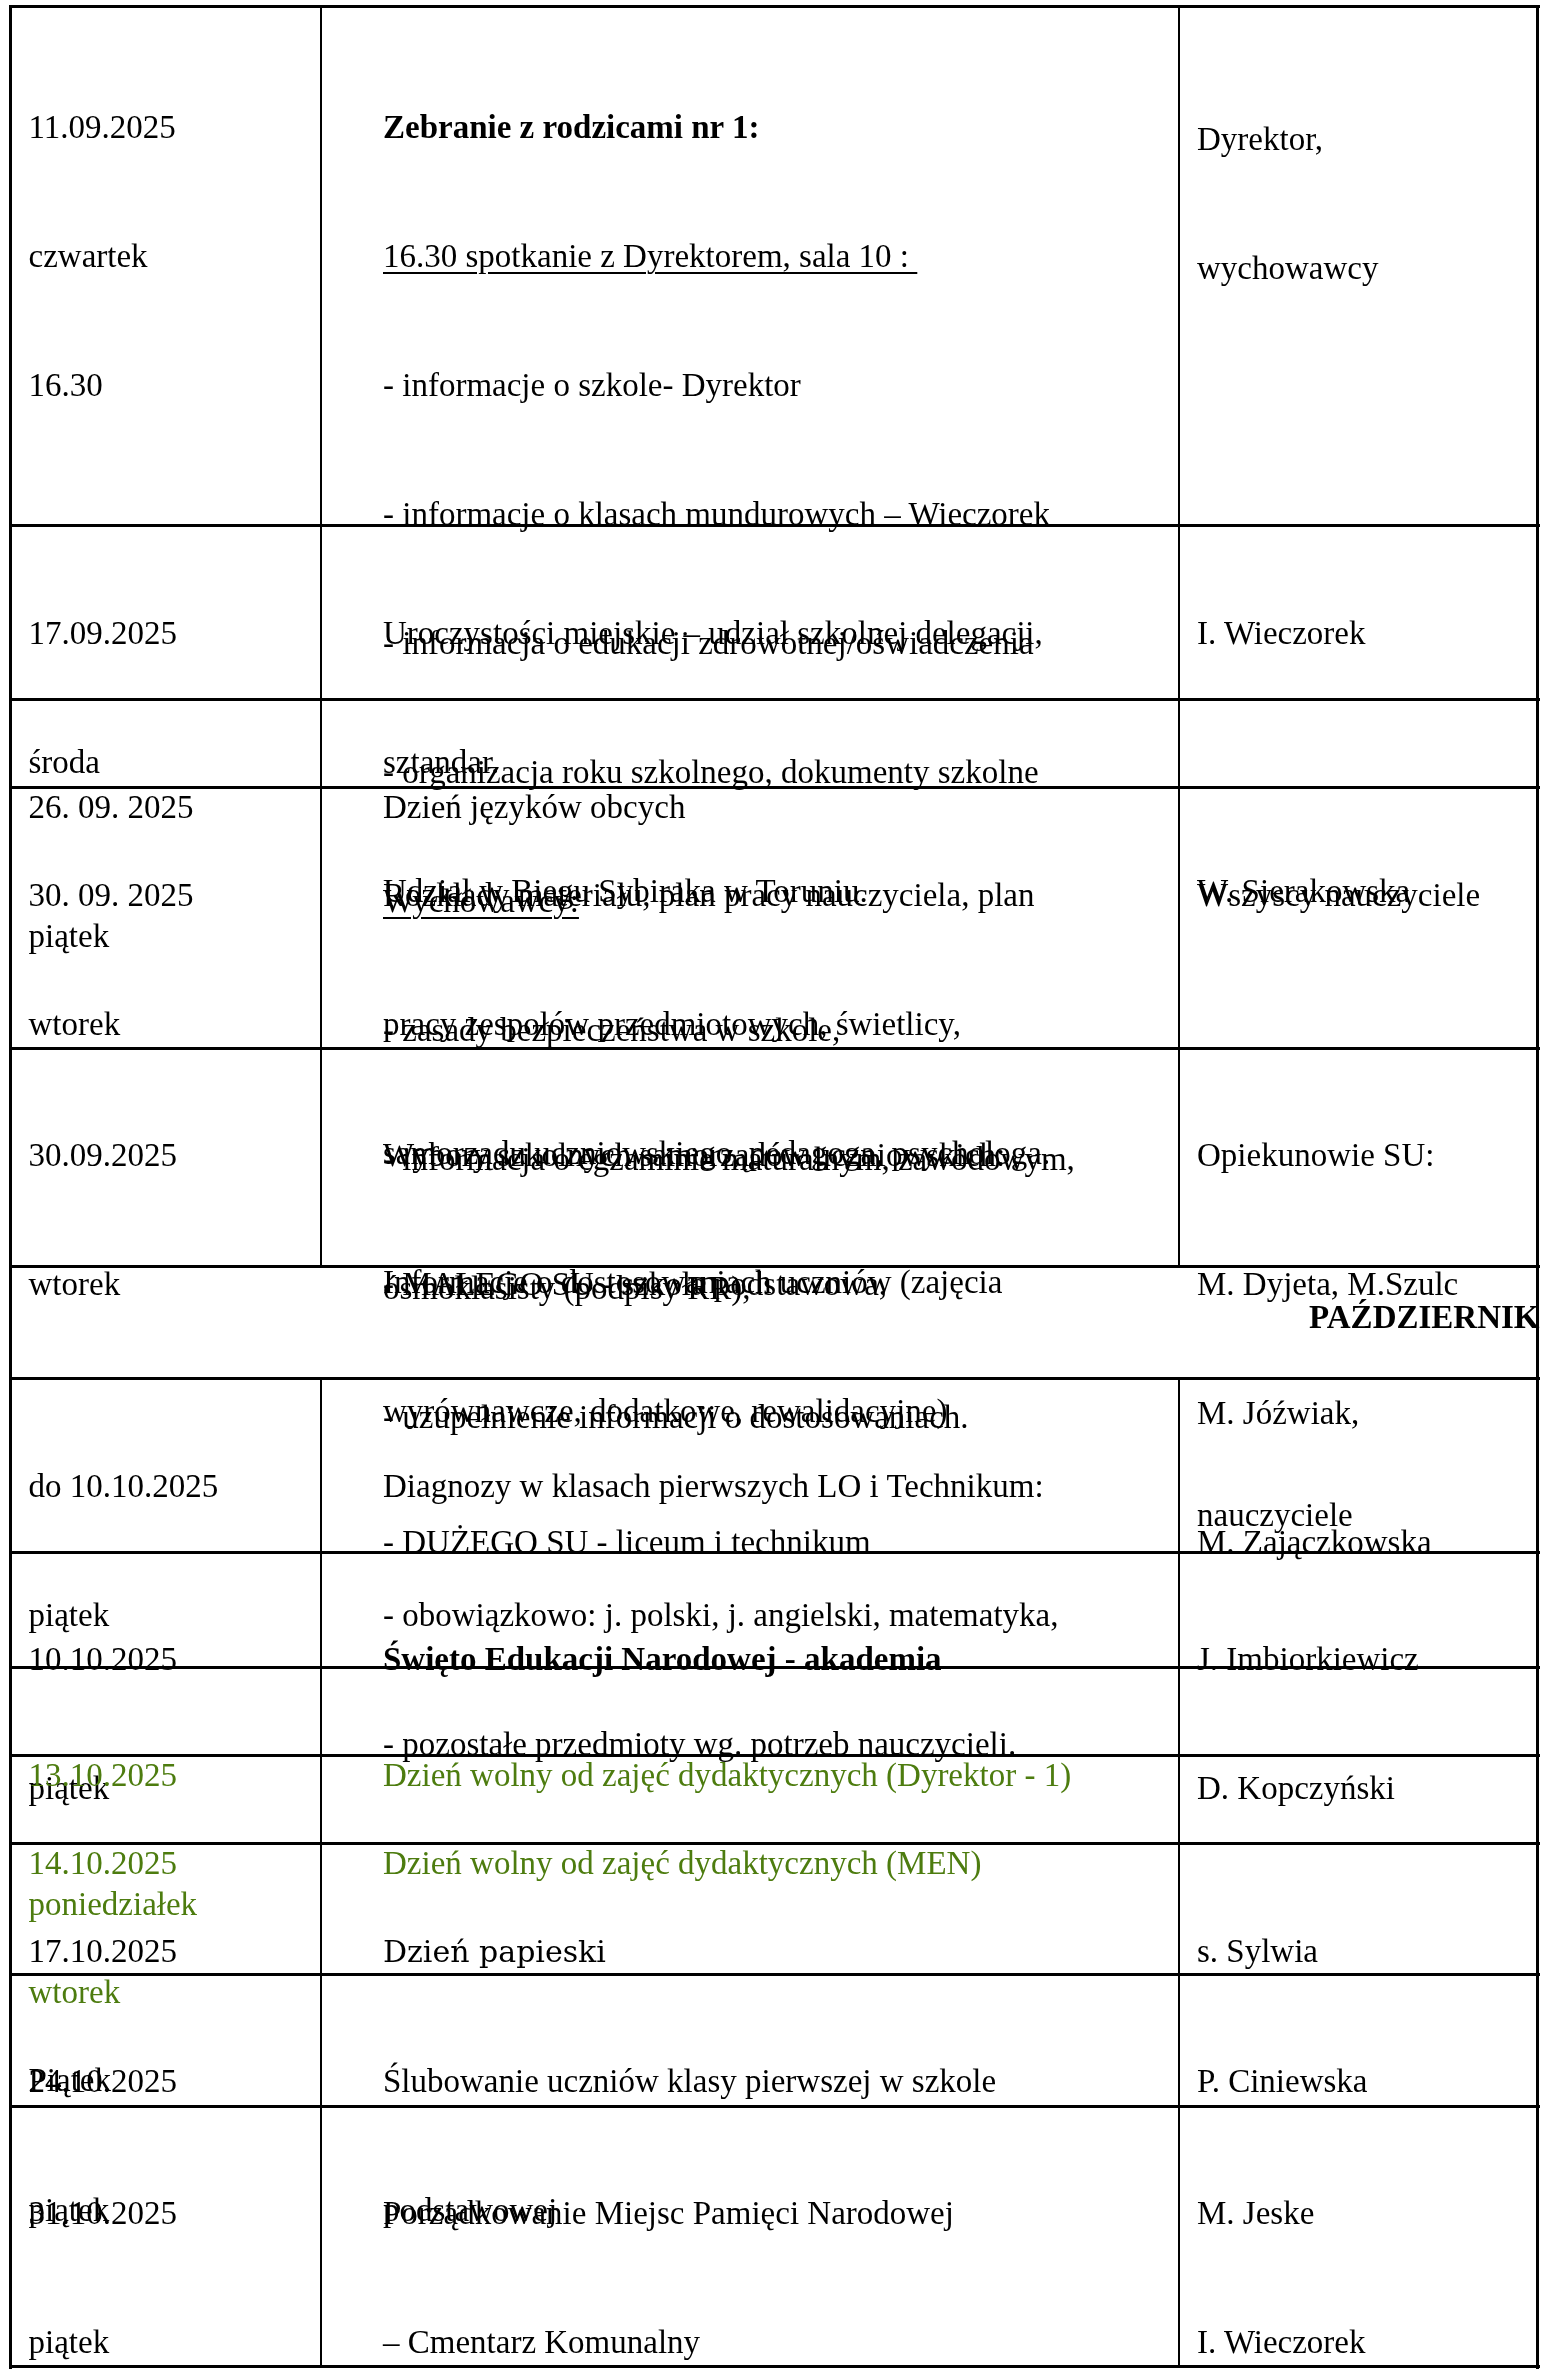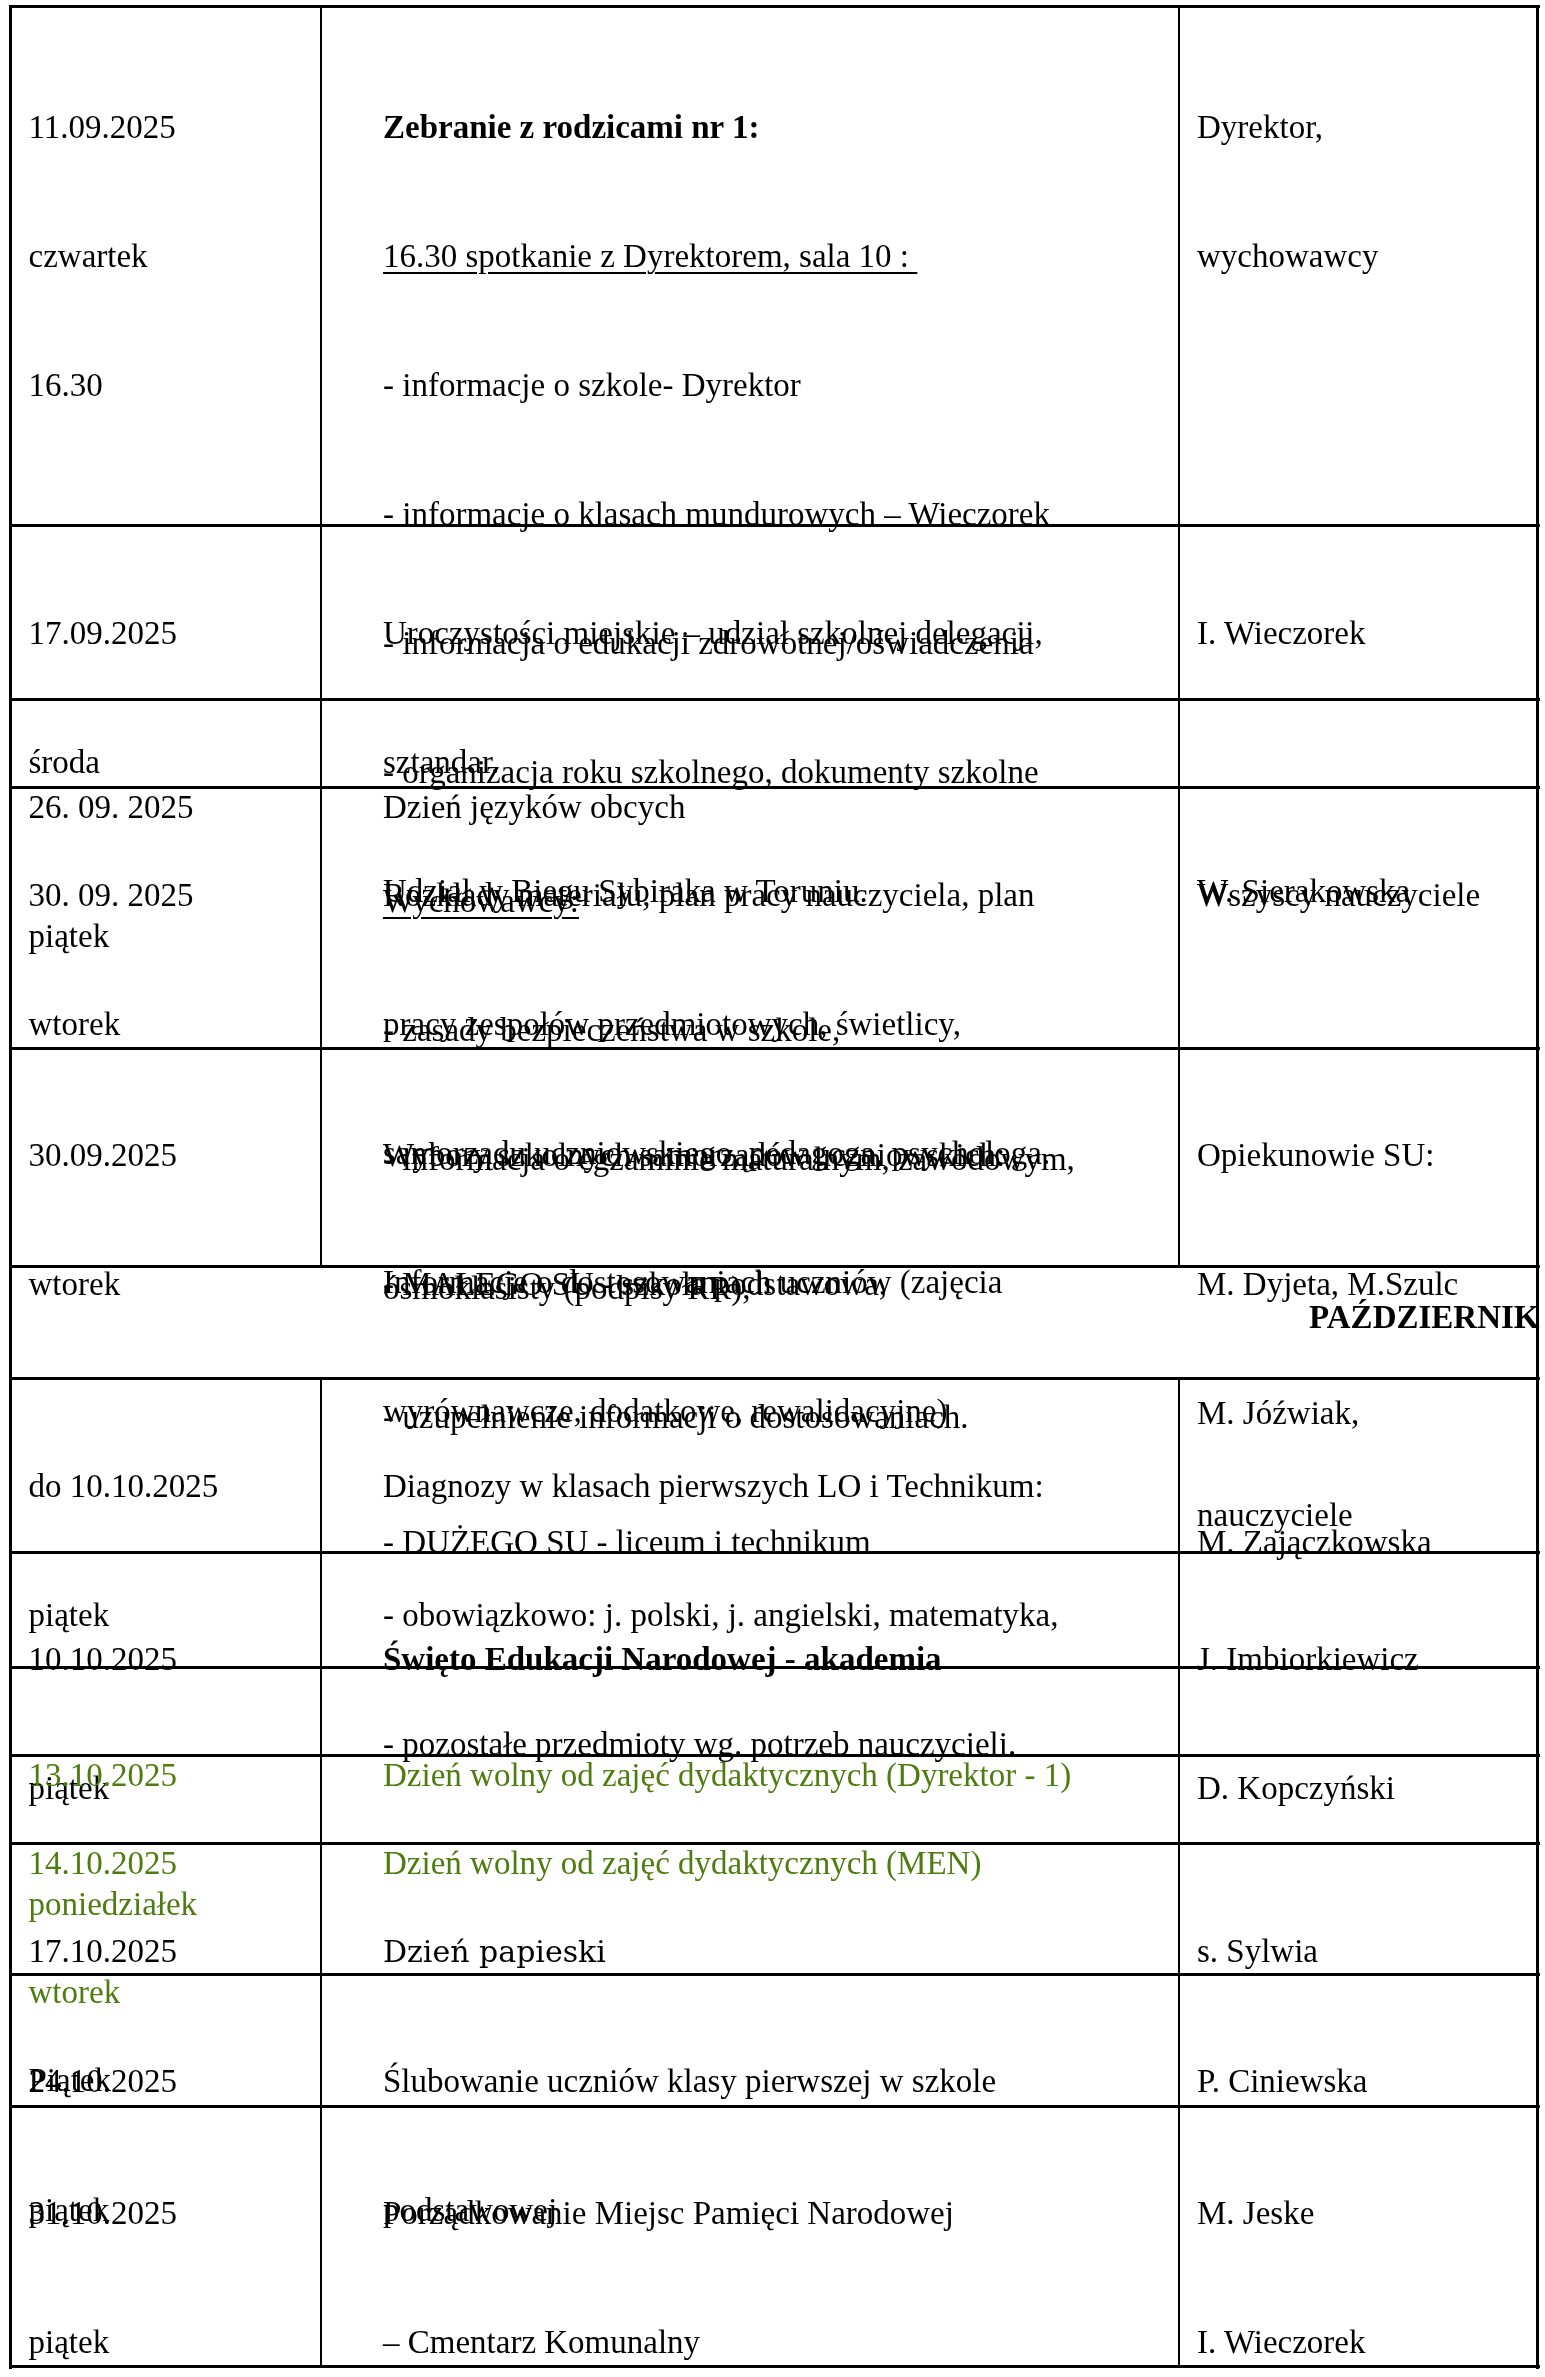--- a/index.html
+++ b/index.html
@@ -61,21 +61,21 @@
     <span class="line">- informacje o szkole- Dyrektor</span>
     <span class="line">- informacje o klasach mundurowych – Wieczorek</span>
     <span class="line">- informacja o edukacji zdrowotnej/oświadczenia</span>
     <span class="line">- organizacja roku szkolnego, dokumenty szkolne</span>
     <span class="line"><span class="u">Wychowawcy:</span></span>
     <span class="line">- zasady bezpieczeństwa w szkole,</span>
     <span class="line">- informacja o egzaminie maturalnym, zawodowym,</span>
     <span class="line">ósmoklasisty (podpisy RR),</span>
     <span class="line">- uzupełnienie informacji o dostosowaniach.</span>
   </div>
-  <div class="cell c3" style="top:20px;">
+  <div class="cell c3" style="top:32px;">
     <span class="line">Dyrektor,</span>
     <span class="line">wychowawcy</span>
   </div>
 </div>
 
 <div>
   <div class="cell c1" style="top:526px;">
     <span class="line">17.09.2025</span>
     <span class="line">środa</span>
   </div>

